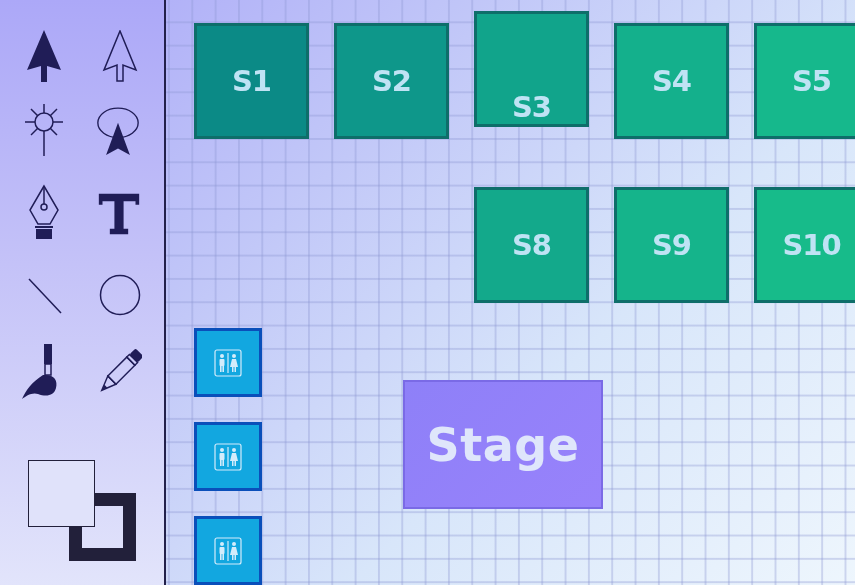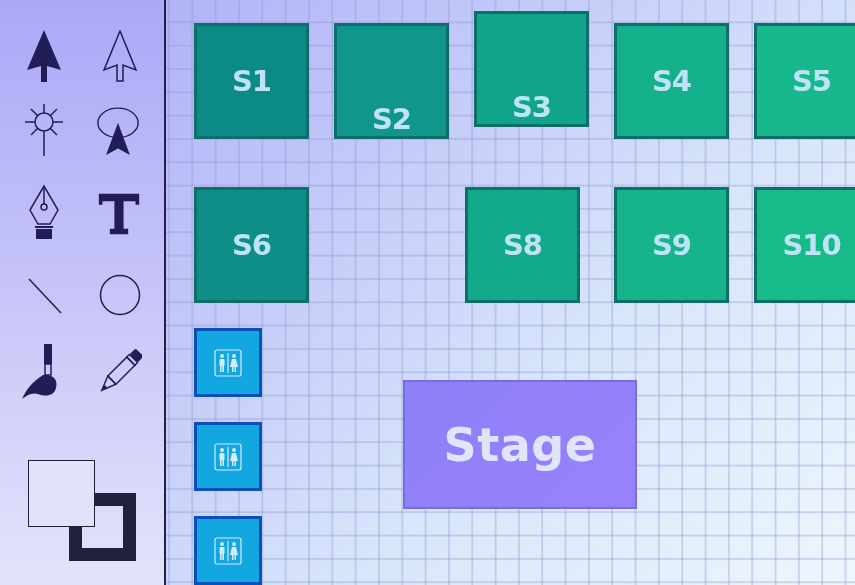--- a/index.html
+++ b/index.html
@@ -32,21 +32,21 @@
     border:3px solid #0e6e6a; display:flex; align-items:center; justify-content:center;
     font-family:"DejaVu Sans", sans-serif; font-weight:bold; font-size:29px;
     color:#bfe3f4; letter-spacing:-1px; cursor:pointer;
   }
   .restroom {
     position:absolute; width:68px; height:69px; box-sizing:border-box;
     background:#12a7e0; border:3px solid #0a4fba;
     display:flex; align-items:center; justify-content:center; cursor:pointer;
   }
   .stage {
-    position:absolute; left:403px; top:380px; width:234px; height:129px; box-sizing:border-box;
+    position:absolute; left:403px; top:380px; width:200px; height:129px; box-sizing:border-box;
     background: linear-gradient(135deg, #8e80f8 0%, #9882fb 100%);
     border:2px solid #7a6ae6;
     display:flex; align-items:center; justify-content:center;
     font-family:"DejaVu Sans", sans-serif; font-weight:bold; font-size:46px;
     color:#dfe6fb; cursor:pointer; letter-spacing:0.5px;
   }
 </style>
 </head>
 <body>
 
@@ -141,37 +141,34 @@
     <div style="position:absolute;left:41px;top:33px;width:67px;height:68px;box-sizing:border-box;border:13px solid #22203a;"></div>
     <div style="position:absolute;left:0;top:0;width:67px;height:67px;box-sizing:border-box;border:1.5px solid #22203a;background:#e0e2fa;"></div>
   </div>
 </div>
 
 <div class="canvas">
 
   <div class="seat" style="left:28px;top:23px;background:#0b8a86;">
       <span>S1</span>
     </div>
-  <div class="seat" style="left:168px;top:23px;background:#0e978a;align-items:flex-end;">
+  <div class="seat" style="left:168px;top:23px;background:#0e978a;">
       <span>S2</span>
     </div>
   <div class="seat" style="left:308px;top:11px;background:#11a48b;align-items:flex-end;">
       <span>S3</span>
     </div>
   <div class="seat" style="left:448px;top:23px;background:#14b08c;text-align:center;">
       <span>S4</span>
     </div>
   <div class="seat" style="left:588px;top:23px;background:#16b88c;">
       <span>S5</span>
     </div>
 
-  <div class="seat" style="left:28px;top:187px;background:#0d8f88;">
-      <span>S6</span>
-    </div>
-  <div class="seat" style="left:299px;top:187px;background:#13a98b;">
+  <div class="seat" style="left:308px;top:187px;background:#13a98b;">
       <span>S8</span>
     </div>
   <div class="seat" style="left:448px;top:187px;background:#15b48b;text-align:right;">
       <span>S9</span>
     </div>
   <div class="seat" style="left:588px;top:187px;background:#17bb8a;">
       <span>S10</span>
     </div>
 
   <div class="restroom" style="left:28px;top:328px;">

